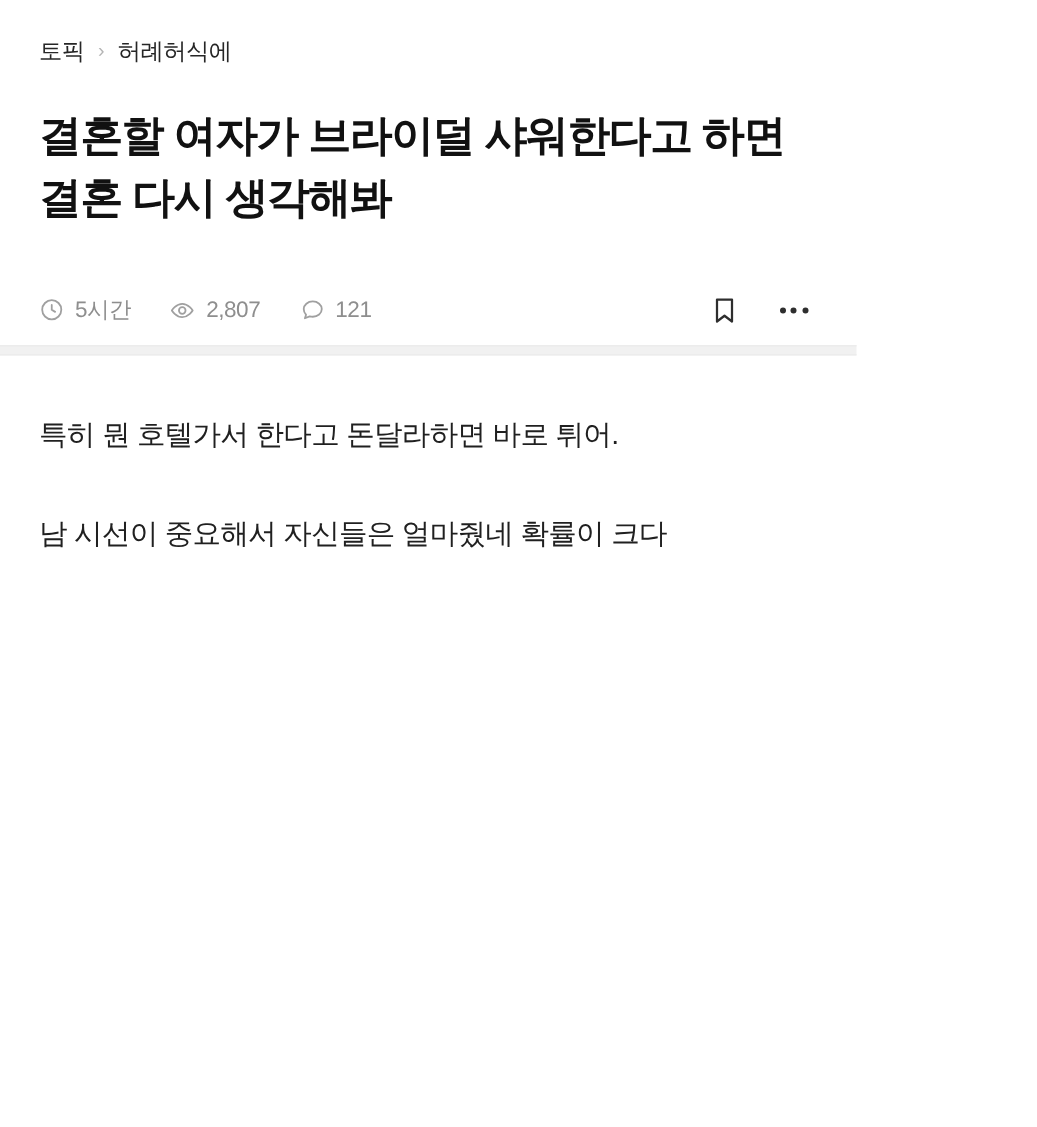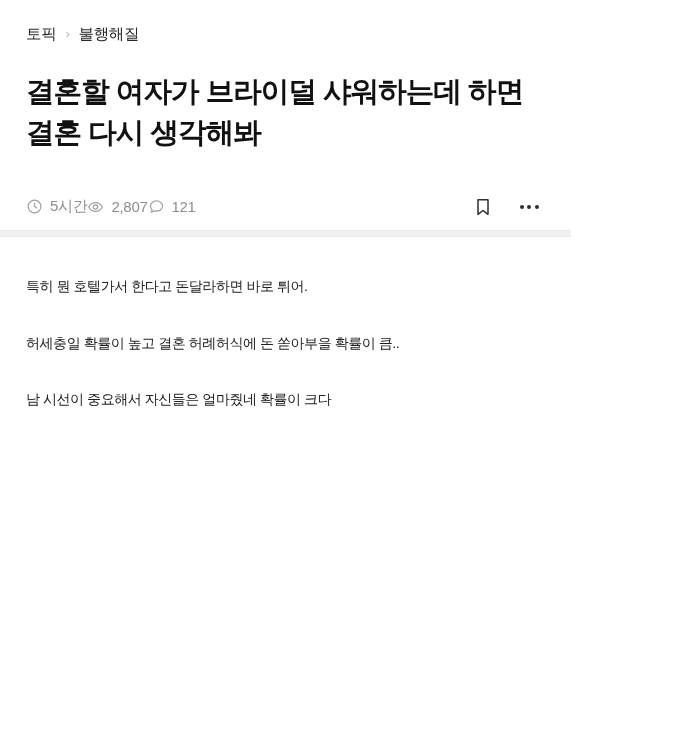--- a/index.html
+++ b/index.html
@@ -58,20 +58,21 @@
   
   .meta-row {
     display: flex;
     align-items: center;
     padding: 44px 22px 0 26px;
     height: 62px;
   }
   .meta-group {
     display: flex;
     align-items: center;
+    gap: 26px;
   }
   .meta-item {
     display: flex;
     align-items: center;
     gap: 7px;
     color: #8e8e8e;
     font-size: 15px;
     letter-spacing: -0.3px;
   }
   .meta-item .ico {
@@ -122,44 +123,44 @@
     margin-top: 14px;
     height: 7px;
     background: #f1f1f1;
     border-top: 1px solid #ececec;
     border-bottom: 1px solid #ececec;
   }
 
   
   .post-body {
     padding: 36px 26px 0 26px;
-    font-size: 14px;
+    font-size: 19px;
     line-height: 1.92;
     letter-spacing: -0.45px;
     color: #202020;
     word-break: keep-all;
   }
   .post-body p {
     margin: 0 0 30px 0;
   }
   .post-body p:last-child { margin-bottom: 0; }
   .post-body .ln { display: block; }
 </style>
 </head>
 <body>
 
 <div class="page">
 
   <nav class="breadcrumb">
     <span class="crumb">토픽</span>
     <span class="sep">›</span>
-    <span class="crumb">불행해질</span>
+    <span class="crumb">허례허식에</span>
   </nav>
 
-  <h1 class="post-title">결혼할 여자가 브라이덜 샤워하는데 하면 결혼 다시 생각해봐</h1>
+  <h1 class="post-title">결혼할 여자가 브라이덜 샤워한다고 하면 결혼 다시 생각해봐</h1>
 
   <div class="meta-row">
     <div class="meta-group">
 
       <div class="meta-item">
         <span class="ico">
           <svg width="17" height="17" viewBox="0 0 24 24" fill="none" stroke="currentColor" stroke-width="1.7">
             <circle cx="12" cy="12" r="9"></circle>
             <path d="M12 7.5V12l3.2 2" stroke-linecap="round"></path>
           </svg>
@@ -208,21 +209,20 @@
 
   <div class="divider"></div>
 
   <article class="post-body">
 
     <p>
       <span class="ln">특히 뭔 호텔가서 한다고 돈달라하면 바로 튀어.</span>
     </p>
 
     <p>
-      <span class="ln">허세충일 확률이 높고 결혼 허례허식에 돈 쏟아부을 확률이 큼..</span>
     </p>
 
     <p>
       <span class="ln">남 시선이 중요해서 자신들은 얼마줬네 확률이 크다</span>
     </p>
 
   </article>
 
 </div>
 

